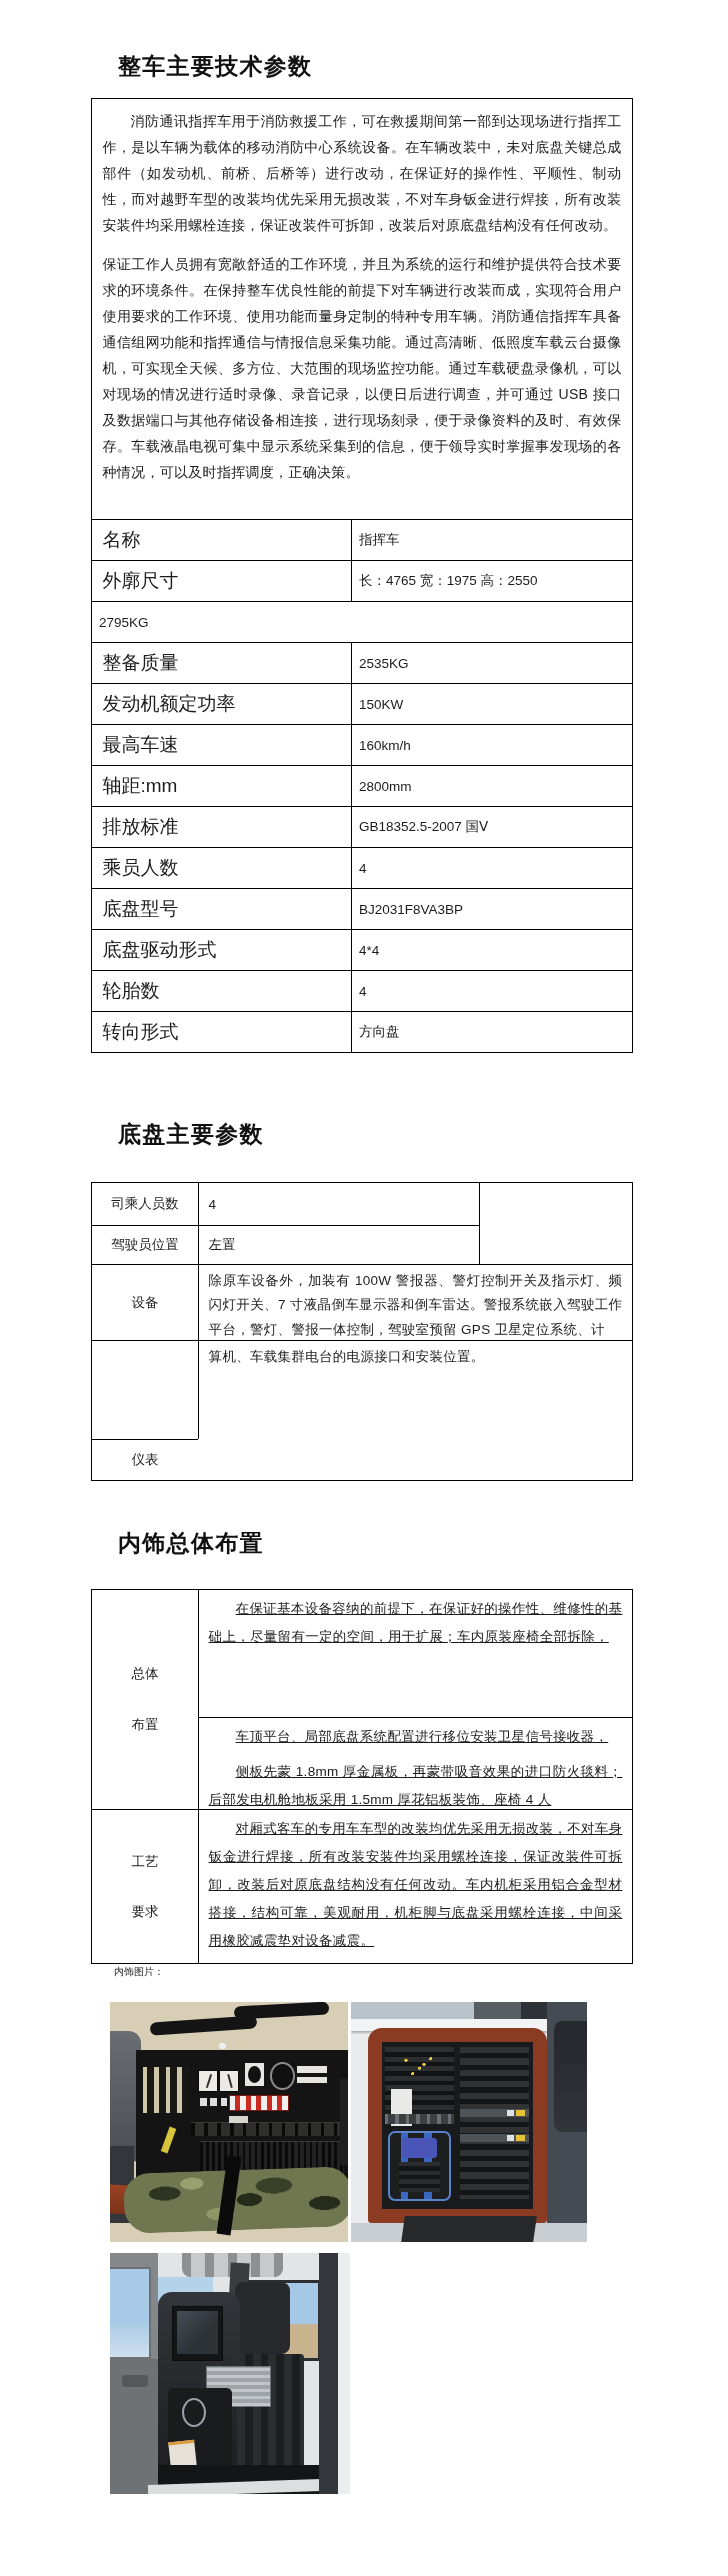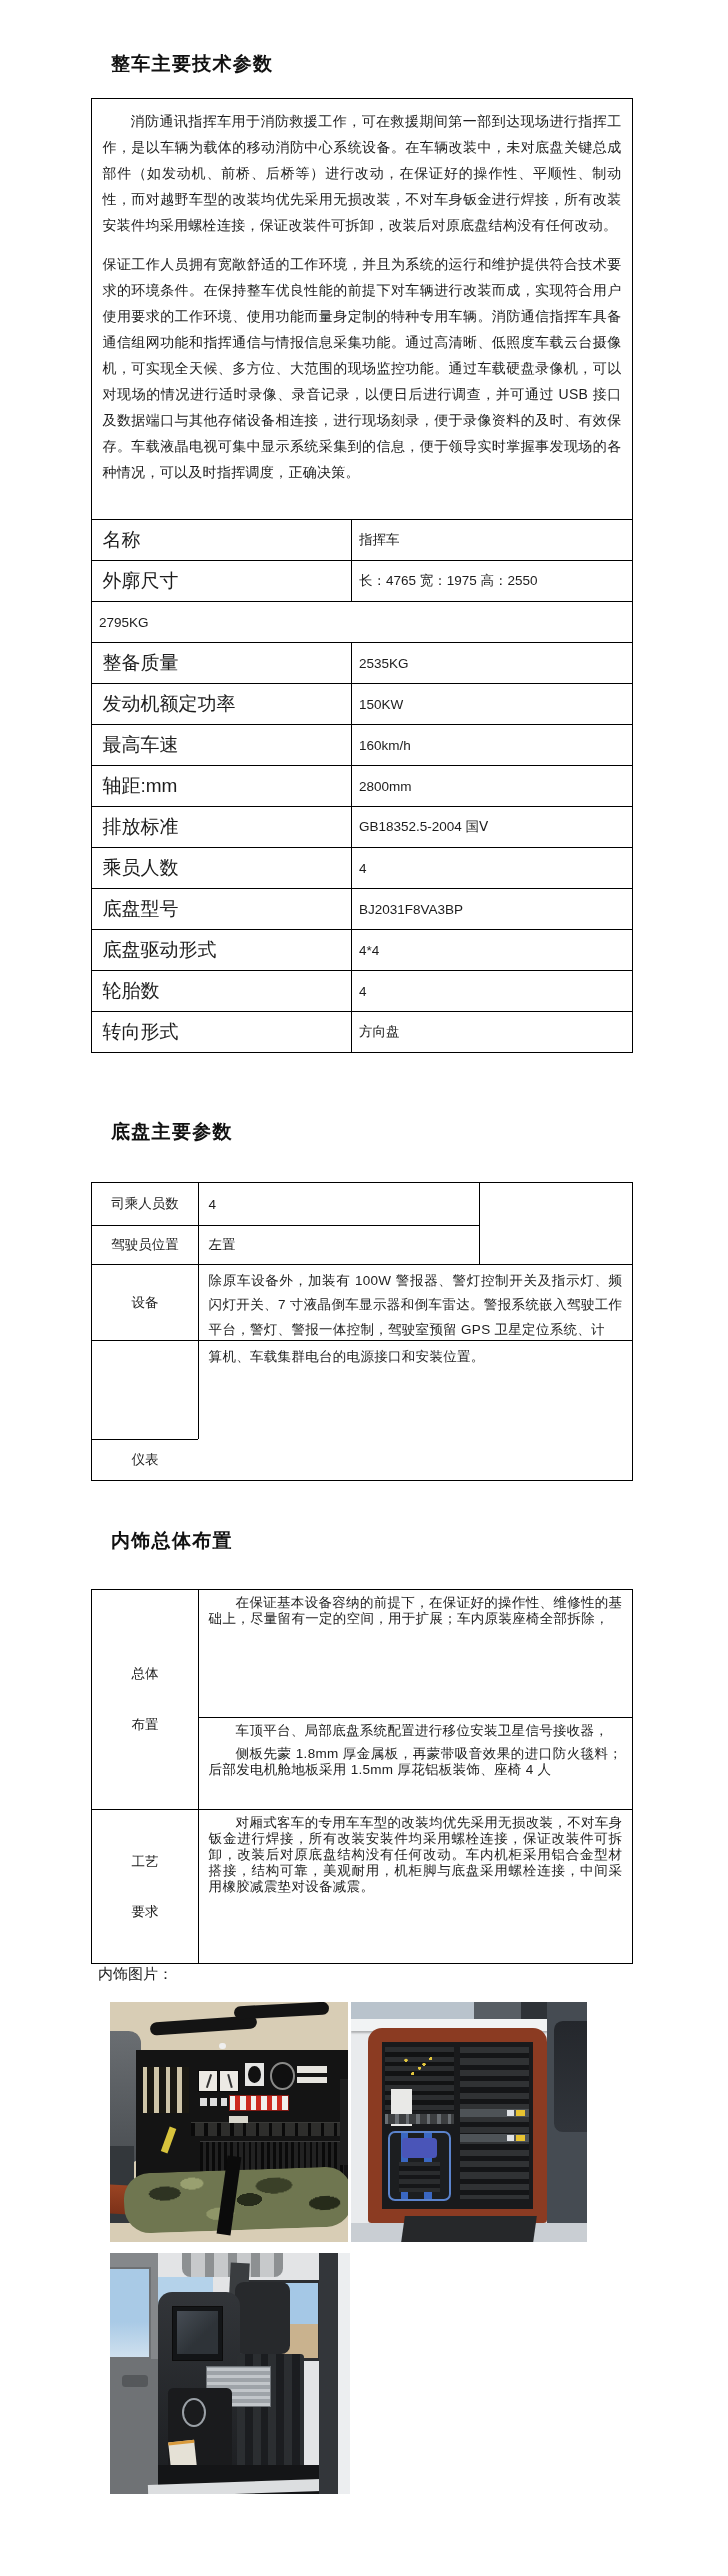--- a/index.html
+++ b/index.html
@@ -1,41 +1,41 @@
 <!DOCTYPE html>
 <html style="font-size:14px"><head>
 <meta charset="utf-8">
 <style>
   html,body{margin:0;padding:0;background:#ffffff;}
   .page{position:relative;width:728px;height:2576px;background:#fff;
         font-family:"Liberation Sans","DejaVu Sans",sans-serif;color:#1c1c1c;overflow:hidden;}
-  .h-title{position:absolute;left:111px;font-size:19px;font-weight:bold;letter-spacing:1.3px;color:#111;font-family:Liberation Mono, monospace;}
+  .h-title{position:absolute;left:118px;font-size:23px;font-weight:bold;letter-spacing:1.3px;color:#111;font-family:Liberation Mono, monospace;}
   
   .tbl{position:absolute;left:91px;width:542px;border:0.9px solid #000;box-sizing:border-box;background:#fff;}
   .cell-para{box-sizing:border-box;height:420px;padding:8.7px 10.5px 0 10.5px;font-size:14px;line-height:26px;letter-spacing:0.3px;text-align:justify;}
   .cell-para p{margin:0;}
   .cell-para p.indent{text-indent:2em;}
   .cell-para p + p{margin-top:13px;}
   .t-header{box-sizing:border-box;height:44px;border-top:0.9px solid #000;display:flex;align-items:center;padding-left:10.5px;font-size:14px;}
   .t-row{display:flex;box-sizing:border-box;height:41px;border-top:0.9px solid #000;}
   .t-label{box-sizing:border-box;width:260px;border-right:0.9px solid #000;display:flex;align-items:center;padding-left:10.5px;font-size:19px;}
   .t-value{box-sizing:border-box;flex:1;display:flex;align-items:center;padding-left:7px;font-size:13.5px;}
   
   .abs-tbl{position:absolute;left:91px;width:542px;border:0.9px solid #000;box-sizing:border-box;background:#fff;}
   .abs-tbl .cell{position:absolute;box-sizing:border-box;font-size:13.5px;}
   .cell.bl{border-left:0.9px solid #000;}
   .cell.bt{border-top:0.9px solid #000;}
   .cell.lab{display:flex;align-items:center;justify-content:center;text-align:left;}
   .cell.lab2{display:flex;flex-direction:column;align-items:center;justify-content:center;line-height:26px;row-gap:24.5px;}
   .cell.val{display:flex;align-items:center;padding-left:9.6px;}
   .cell.txt{padding:3.5px 9.6px;line-height:24.5px;letter-spacing:0.3px;text-align:justify;}
-  .cell.txt3{padding:5.2px 9.6px;line-height:16px;letter-spacing:0.3px;text-align:justify;}
+  .cell.txt3{padding:5.2px 9.6px;line-height:28px;letter-spacing:0.3px;text-align:justify;text-decoration:underline;}
   .cell.txt3 p{margin:0;text-indent:2em;}
   .cell.txt3 p + p{margin-top:7px;}
-  .photos-label{position:absolute;left:98px;font-size:15px;}
+  .photos-label{position:absolute;left:114px;font-size:10px;}
   
   .photo{position:absolute;overflow:hidden;background:#d8cdb5;}
   .photo *{position:absolute;}
   
   .p1-vent{background:#141414;border-radius:7.9px;height:13px;}
   .p1-screw{width:6.1px;height:6.1px;border-radius:50%;background:#efefef;}
   .p1-seatback{left:0;top:12%;width:13%;height:55%;background:linear-gradient(180deg,#6a6e72,#4a4e52);border-radius:0 12.2px 12.2px 0;}
   .p1-seatlow{left:0;top:60%;width:10%;height:32%;background:#33373b;}
   .p1-panel{left:11%;top:20%;right:0;height:60%;background:#141414;}
   .p1-conn{left:3%;top:12%;width:22%;height:32%;background:#1a1812;
@@ -146,21 +146,21 @@
     <div class="t-row">
       <div class="t-label">最高车速</div>
       <div class="t-value">160km/h</div>
     </div>
     <div class="t-row">
       <div class="t-label">轴距:mm</div>
       <div class="t-value">2800mm</div>
     </div>
     <div class="t-row">
       <div class="t-label">排放标准</div>
-      <div class="t-value">GB18352.5-2004 国Ⅴ</div>
+      <div class="t-value">GB18352.5-2007 国Ⅴ</div>
     </div>
     <div class="t-row">
       <div class="t-label">乘员人数</div>
       <div class="t-value">4</div>
     </div>
     <div class="t-row">
       <div class="t-label">底盘型号</div>
       <div class="t-value">BJ2031F8VA3BP</div>
     </div>
     <div class="t-row">

